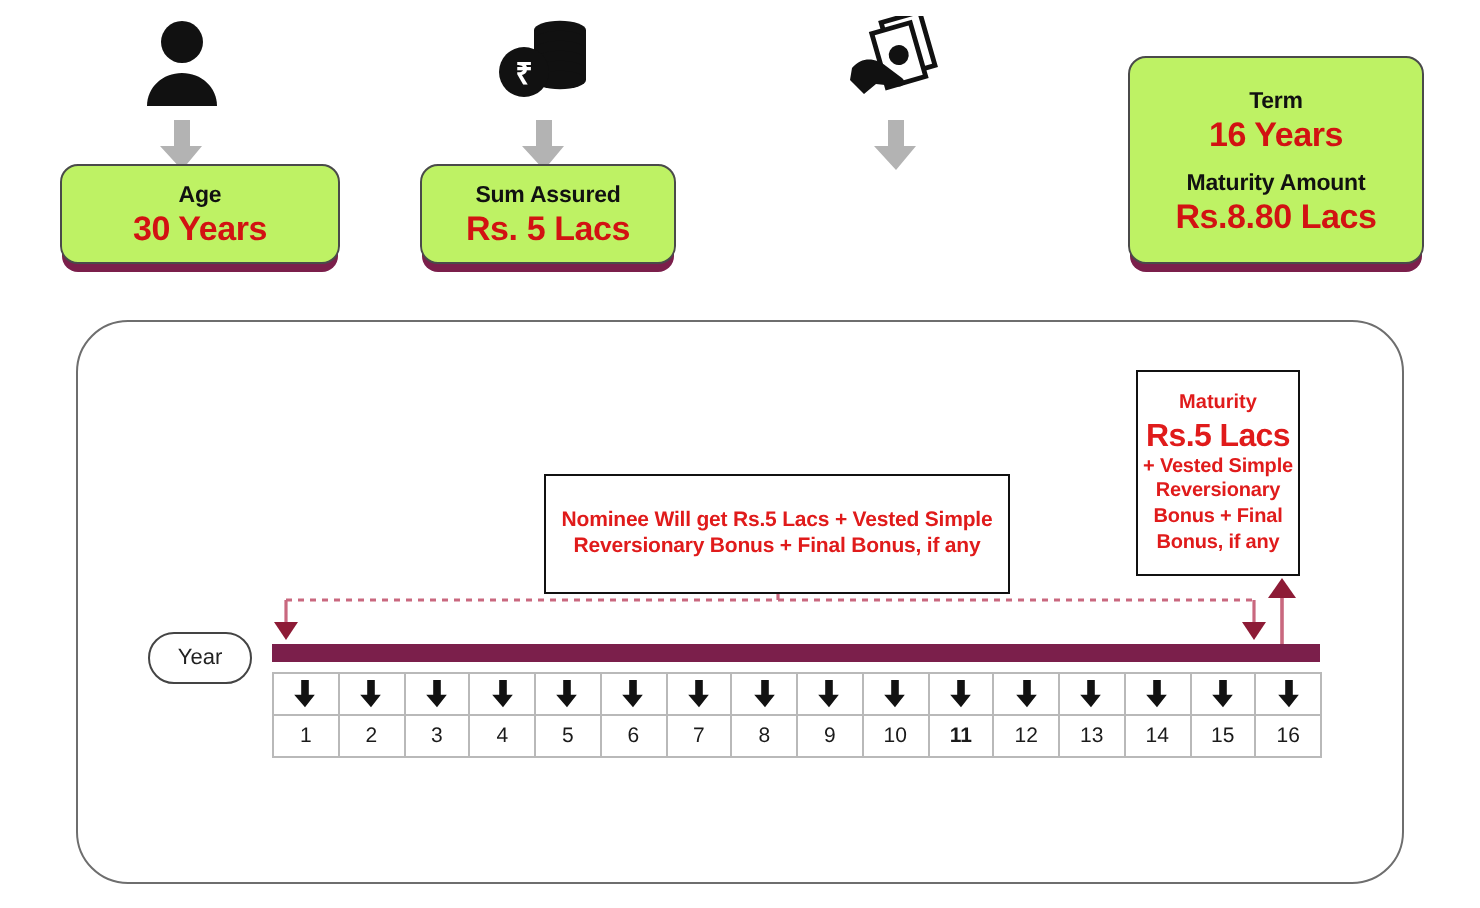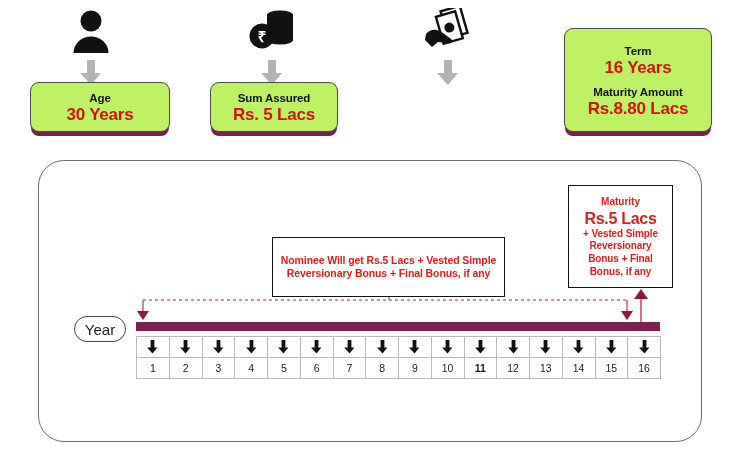--- a/index.html
+++ b/index.html
@@ -65,21 +65,21 @@
   .mat-big{font-size:16px;font-weight:bold;color:#e01b1b;line-height:19px;letter-spacing:-0.3px;}
   .mat-sub{font-size:10px;font-weight:bold;color:#e01b1b;line-height:12.6px;letter-spacing:-0.1px;}
 
   
   .yearpill{
     position:absolute;box-sizing:border-box;
     left:74px;top:316px;width:52px;height:26px;
     border:1.2px solid #444444;border-radius:13px;
     background:#ffffff;
     display:flex;align-items:center;justify-content:center;
-    font-size:15px;color:#222222;
+    font-size:11px;color:#222222;
   }
 
   
   .tbar{
     position:absolute;left:136px;top:322px;
     width:524px;height:9px;
     background:#7b1f4b;
   }
 
   
@@ -188,21 +188,21 @@
 
     <line x1="641" y1="326" x2="641" y2="297" stroke="#c9687f" stroke-width="1.8"></line>
     <path d="M634 299 h14 l-7 -10 z" fill="#8d1b36"></path>
   </svg>
 
   <div class="callout" style="left:272px;top:237px;width:233px;height:60px;">
     <div class="co-line">Nominee Will get Rs.5 Lacs + Vested Simple</div>
     <div class="co-line">Reversionary Bonus + Final Bonus, if any</div>
   </div>
 
-  <div class="callout" style="left:568px;top:185px;width:105px;height:103px;">
+  <div class="callout" style="left:568px;top:185px;width:82px;height:103px;">
     <div class="mat-title">Maturity</div>
     <div class="mat-big">Rs.5 Lacs</div>
     <div class="mat-sub">+ Vested Simple</div>
     <div class="mat-sub">Reversionary</div>
     <div class="mat-sub">Bonus + Final</div>
     <div class="mat-sub">Bonus, if any</div>
   </div>
 
   <div class="yearpill">Year</div>
   <div class="tbar"></div>

